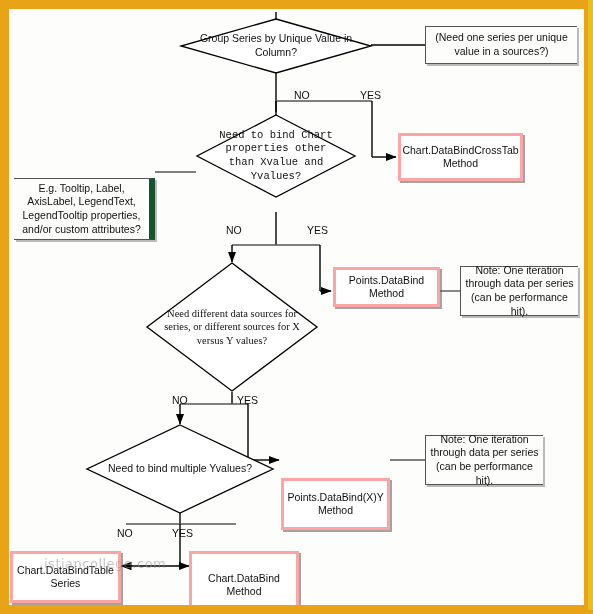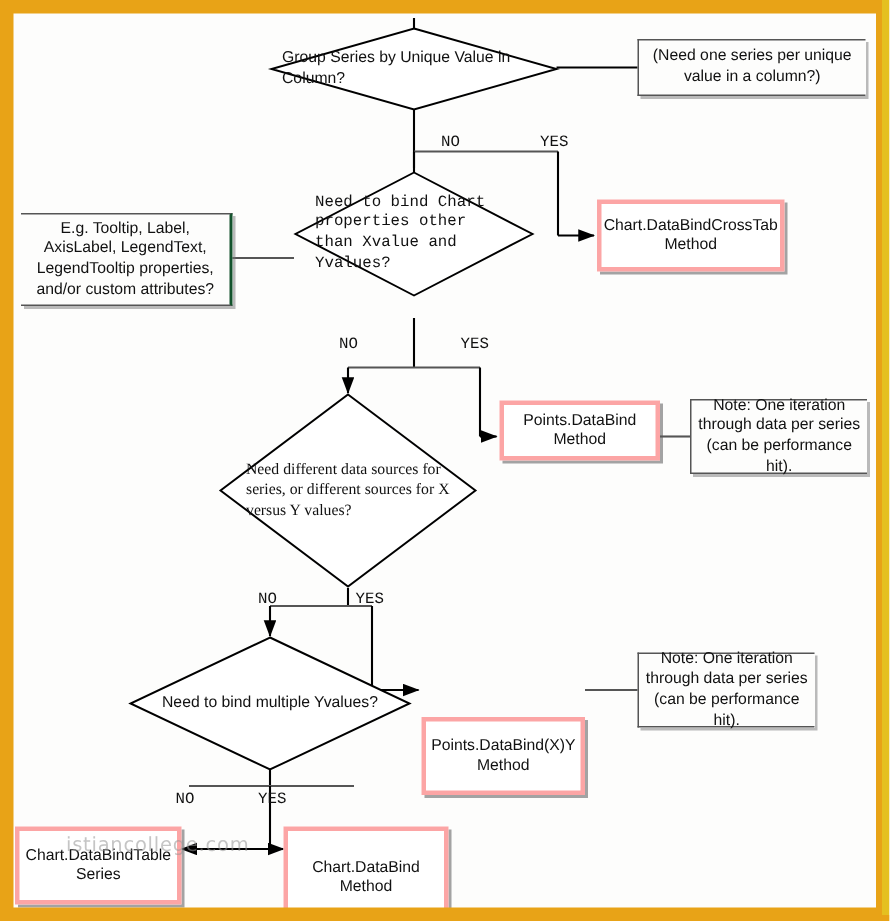--- a/index.html
+++ b/index.html
@@ -93,57 +93,57 @@
     text-align: center;
     font-size: 10.5px;
     color: #111;
     line-height: 1.3;
     padding: 3px 4px;
     box-shadow: 2px 2px 0 0 rgba(120,120,120,0.5);
   }
   .note.left-note {
     border: 1px solid #555;
     border-left: none;
-    border-right: 2px solid #14532d;
+    border-right: 6px solid #14532d;
+    margin-top: 36px;
   }
 
   
   .decision {
     position: absolute;
     z-index: 3;
   }
   .decision svg {
     position: absolute;
     left: 0; top: 0;
     overflow: visible;
   }
   .decision .dlabel {
     position: absolute;
     left: 0; top: 0;
     width: 100%;
     height: 100%;
     display: flex;
     align-items: center;
     justify-content: center;
-    text-align: left;
+    text-align: center;
     font-size: 10.5px;
     color: #111;
     line-height: 1.3;
     box-sizing: border-box;
     padding: 0 8px;
   }
 
   
   .blabel {
     position: absolute;
     z-index: 4;
     font-size: 10.5px;
     color: #111;
     white-space: nowrap;
-    font-family: Liberation Mono, monospace;
   }
 
   
   .watermark {
     position: absolute;
     z-index: 4;
     left: 44px;
     top: 556px;
     font-size: 13px;
     letter-spacing: 0.5px;
@@ -217,21 +217,21 @@
   <div class="decision" style="left:180px; top:18px; width:192px; height:56px;">
     <svg width="192" height="56" viewBox="0 0 192 56">
       <polygon points="96,1 191,28 96,55 1,28" fill="#ffffff" stroke="#000" stroke-width="1.3"></polygon>
     </svg>
     <div class="dlabel">Group Series by Unique Value in Column?</div>
   </div>
   <div class="blabel" style="left:294px; top:89px;">NO</div>
   <div class="blabel" style="left:360px; top:89px;">YES</div>
 
   <div class="node note" style="left:425px; top:26px; width:152px; height:38px;">
-    <span>(Need one series per unique value in a column?)</span>
+    <span>(Need one series per unique value in a sources?)</span>
   </div>
 
   <div class="decision" style="left:196px; top:114px; width:160px; height:84px;font-family:Liberation Mono, monospace;">
     <svg width="160" height="84" viewBox="0 0 160 84">
       <polygon points="80,1 159,42 80,83 1,42" fill="#ffffff" stroke="#000" stroke-width="1.3"></polygon>
     </svg>
     <div class="dlabel" style="padding:0 14px;">Need to bind Chart properties other than Xvalue and Yvalues?</div>
   </div>
   <div class="blabel" style="left:226px; top:224px;">NO</div>
   <div class="blabel" style="left:307px; top:224px;">YES</div>

